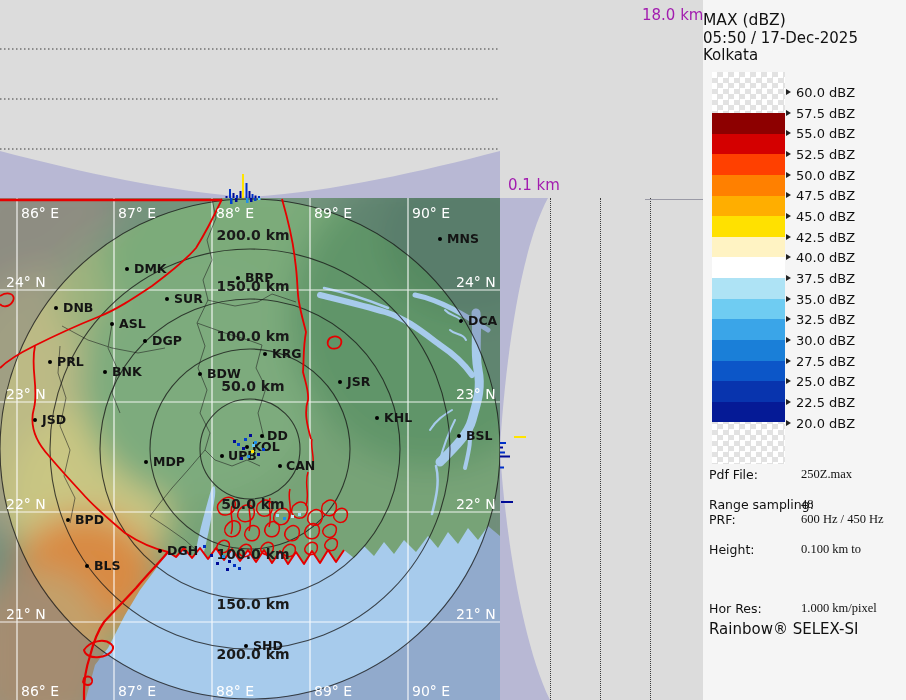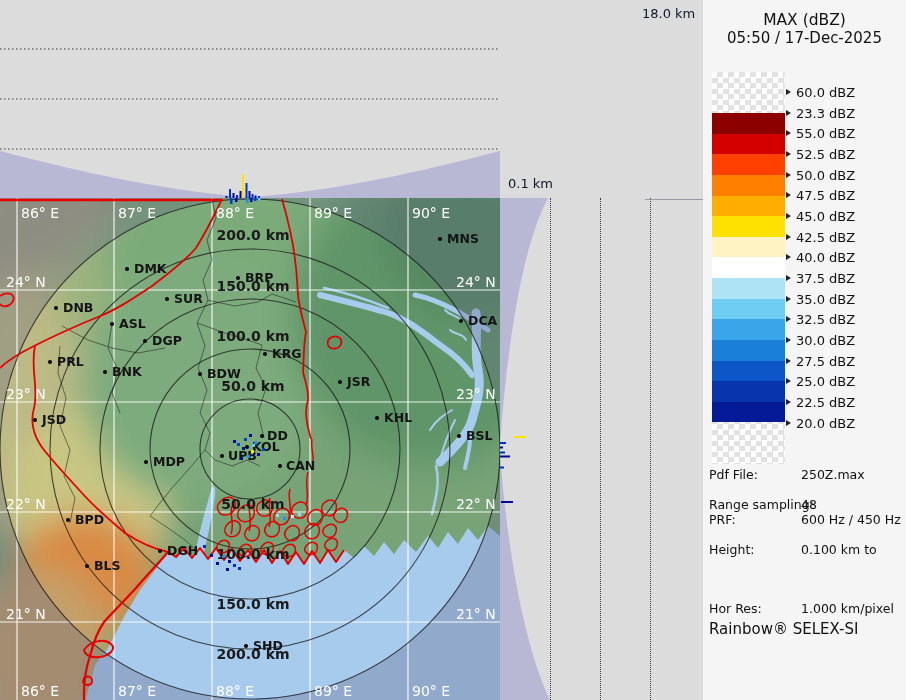--- a/index.html
+++ b/index.html
@@ -1,33 +1,33 @@
 <!DOCTYPE html>
 <html><head>
 <meta charset="utf-8">
 <style>
   html,body{margin:0;padding:0;background:#dcdcdc;}
   #screen{position:relative;width:906px;height:700px;overflow:hidden;background:#dcdcdc;
           font-family:"DejaVu Sans","Liberation Sans",sans-serif;color:#111;}
   .abs{position:absolute;}
   svg{display:block;}
   
-  .axis-label{position:absolute;font-size:13px;color:#0f172a;}
+  .axis-label{position:absolute;font-size:15px;color:#a21caf;}
   
   #legend{position:absolute;left:703px;top:0;width:203px;height:700px;background:#f5f5f5;}
-  .lg-title{position:absolute;left:0;width:100%;text-align:center;font-size:15px;color:#111;white-space:nowrap;}
+  .lg-title{position:absolute;left:0;width:100%;text-align:left;font-size:15px;color:#111;white-space:nowrap;}
   .checker{background-image:conic-gradient(#e2e2e2 25%,#ffffff 25% 50%,#e2e2e2 50% 75%,#ffffff 75%);background-size:11px 11px;}
   #colorbar{position:absolute;left:9px;top:72px;width:73px;height:392px;}
   #bands{position:absolute;left:0;top:41px;width:73px;}
   .band{width:73px;height:20.63px;}
   .tick{position:absolute;left:83px;height:14px;display:flex;align-items:center;font-size:13px;color:#111;white-space:nowrap;}
   .tri{width:0;height:0;border-left:5px solid #222;border-top:3.5px solid transparent;border-bottom:3.5px solid transparent;margin-right:5px;display:inline-block;}
   .meta-row{position:absolute;left:0;width:236px;height:15px;font-size:12.5px;color:#111;white-space:nowrap;}
   .meta-label{position:absolute;left:6px;}
-  .meta-value{position:absolute;left:98px;}
+  .meta-value{position:absolute;left:98px;font-family:Liberation Serif, serif;}
   #brand{position:absolute;left:6px;top:620px;font-size:15px;color:#111;white-space:nowrap;}
   .vgrid{position:absolute;top:198px;height:502px;width:0;border-left:1.5px dotted #3a3a3a;}
   .thinline{position:absolute;background:#9a9aa6;}
   
   .st-label{font-size:12.5px;font-weight:bold;fill:#141414;}
   .ring-label{font-size:14px;font-weight:bold;fill:#1a1a1a;text-anchor:middle;}
   .geo-label{font-size:14px;fill:#ffffff;}
 </style>
 </head>
 <body>
@@ -360,20 +360,21 @@
           <rect x="291" y="317" width="3" height="3" fill="#c8ecfa"></rect>
         <rect x="283" y="319" width="3" height="3" fill="#2090e8"></rect>
           <rect x="298" y="315" width="3" height="3" fill="#9adcf6"></rect>
       </g>
     </g>
   </svg>
 
   <div id="legend">
     <div class="lg-title" style="top:11px;font-size:15.5px">MAX (dBZ)</div>
     <div class="lg-title" style="top:29px">05:50 / 17-Dec-2025</div>
+    <div class="lg-title" style="top:46px">Kolkata</div>
 
     <div id="colorbar" class="checker">
       <div id="bands">
         <div class="band" style="background-color: rgb(141, 0, 0);"></div>
         <div class="band" style="background-color: rgb(212, 0, 0);"></div>
         <div class="band" style="background-color: rgb(255, 64, 0);"></div>
         <div class="band" style="background-color: rgb(255, 128, 0);"></div>
         <div class="band" style="background-color: rgb(255, 174, 0);"></div>
         <div class="band" style="background-color: rgb(255, 225, 0);"></div>
         <div class="band" style="background-color: rgb(255, 243, 195);"></div>
@@ -387,21 +388,21 @@
         <div class="band" style="background-color: rgb(5, 26, 150);"></div>
       </div>
     </div>
 
     <div class="tick" style="top:85px">
         <span class="tri"></span>
         <span>60.0 dBZ</span>
       </div>
     <div class="tick" style="top:106px">
         <span class="tri"></span>
-        <span>23.3 dBZ</span>
+        <span>57.5 dBZ</span>
       </div>
     <div class="tick" style="top:126px">
         <span class="tri"></span>
         <span>55.0 dBZ</span>
       </div>
     <div class="tick" style="top:147px">
         <span class="tri"></span>
         <span>52.5 dBZ</span>
       </div>
     <div class="tick" style="top:168px">

